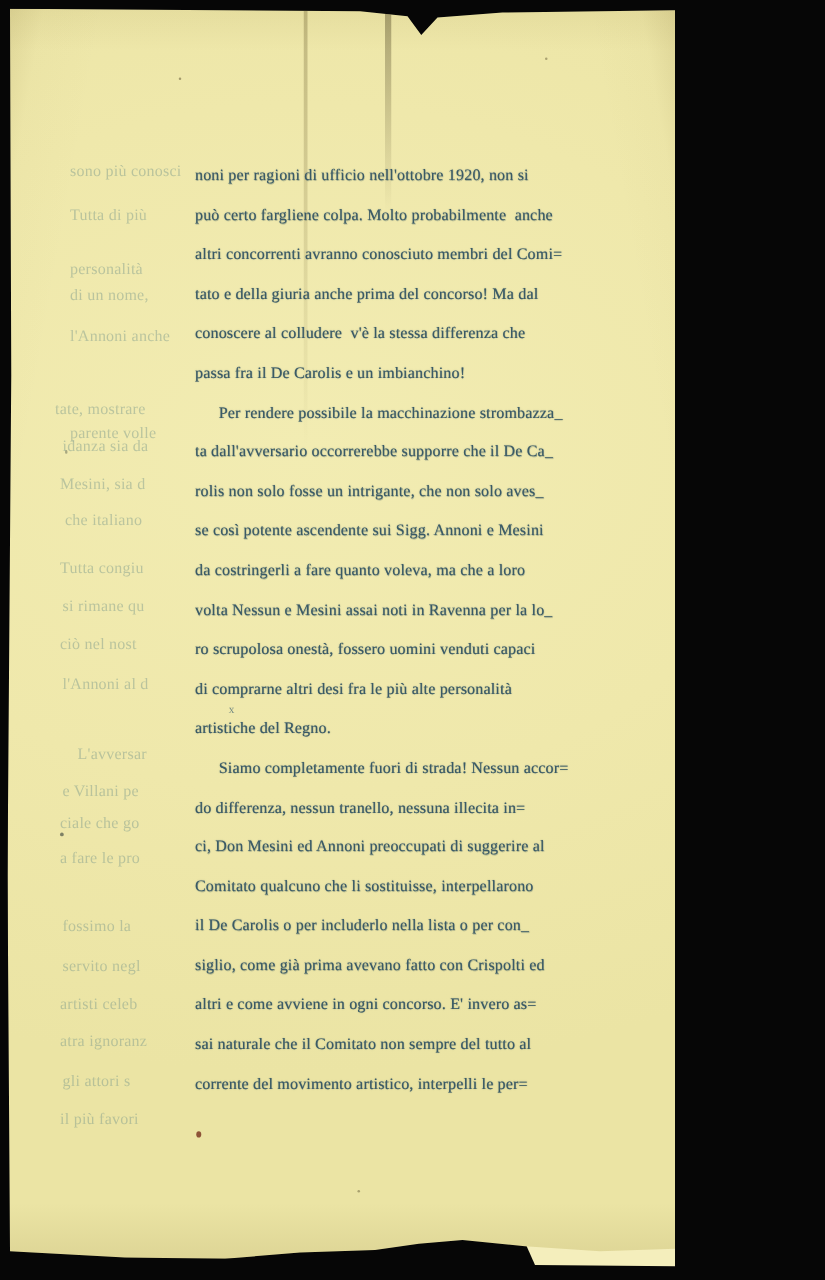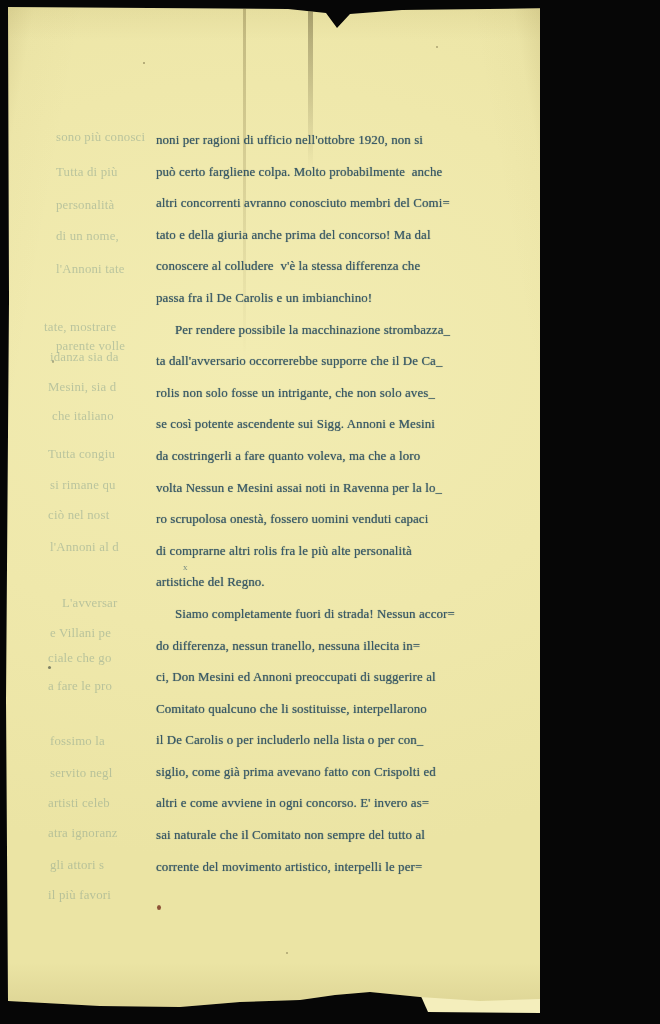--- a/index.html
+++ b/index.html
@@ -88,23 +88,23 @@
 
   <div class="paper">
     <div class="crease crease-center"></div>
     <div class="crease crease-notch"></div>
     <div class="crease crease-topright"></div>
     <div class="crease crease-bottomright"></div>
 
     <div class="ghost-layer" id="ghost-layer">
         <div class="ghost" style="top: 130px; left: 56px;">sono più conosci</div>
         <div class="ghost" style="top: 165px; left: 56px;">Tutta di più</div>
-        <div class="ghost" style="top: 198px; left: 56px; text-align: center;">personalità</div>
+        <div class="ghost" style="top: 208px; left: 56px; text-align: center;">personalità</div>
         <div class="ghost" style="top: 229px; left: 56px;">di un nome,</div>
-        <div class="ghost" style="top: 262px; left: 56px;">l'Annoni tate</div>
+        <div class="ghost" style="top: 262px; left: 56px;">l'Annoni anche</div>
         <div class="ghost" style="top: 291px; left: 56px; margin-top: 48px;">parente volle</div>
         <div class="ghost" style="top: 320px; left: 44px;">tate, mostrare</div>
         <div class="ghost" style="top: 350px; left: 50px;">idanza sia da</div>
         <div class="ghost" style="top: 380px; left: 48px;">Mesini, sia d</div>
         <div class="ghost" style="top: 409px; left: 52px;">che italiano</div>
         <div class="ghost" style="top: 447px; left: 48px;">Tutta congiu</div>
         <div class="ghost" style="top: 478px; left: 50px;">si rimane qu</div>
         <div class="ghost" style="top: 508px; left: 48px;">ciò nel nost</div>
         <div class="ghost" style="top: 540px; left: 50px;">l'Annoni al d</div>
         <div class="ghost" style="top: 596px; left: 62px;">L'avversar</div>
@@ -126,21 +126,21 @@
         <div class="line">tato e della giuria anche prima del concorso! Ma dal</div>
         <div class="line">conoscere al colludere  v'è la stessa differenza che</div>
         <div class="line">passa fra il De Carolis e un imbianchino!</div>
         <div class="line indent">Per rendere possibile la macchinazione strombazza_</div>
         <div class="line">ta dall'avversario occorrerebbe supporre che il De Ca_</div>
         <div class="line">rolis non solo fosse un intrigante, che non solo aves_</div>
         <div class="line">se così potente ascendente sui Sigg. Annoni e Mesini</div>
         <div class="line">da costringerli a fare quanto voleva, ma che a loro</div>
         <div class="line">volta Nessun e Mesini assai noti in Ravenna per la lo_</div>
         <div class="line">ro scrupolosa onestà, fossero uomini venduti capaci</div>
-        <div class="line">di comprarne altri rolis fra le più alte personalità</div>
+        <div class="line">di comprarne altri desi fra le più alte personalità</div>
         <div class="line">artistiche del Regno.</div>
         <div class="line indent">Siamo completamente fuori di strada! Nessun accor=</div>
         <div class="line">do differenza, nessun tranello, nessuna illecita in=</div>
         <div class="line">ci, Don Mesini ed Annoni preoccupati di suggerire al</div>
         <div class="line">Comitato qualcuno che li sostituisse, interpellarono</div>
         <div class="line">il De Carolis o per includerlo nella lista o per con_</div>
         <div class="line">siglio, come già prima avevano fatto con Crispolti ed</div>
         <div class="line">altri e come avviene in ogni concorso. E' invero as=</div>
         <div class="line">sai naturale che il Comitato non sempre del tutto al</div>
         <div class="line">corrente del movimento artistico, interpelli le per=</div>

